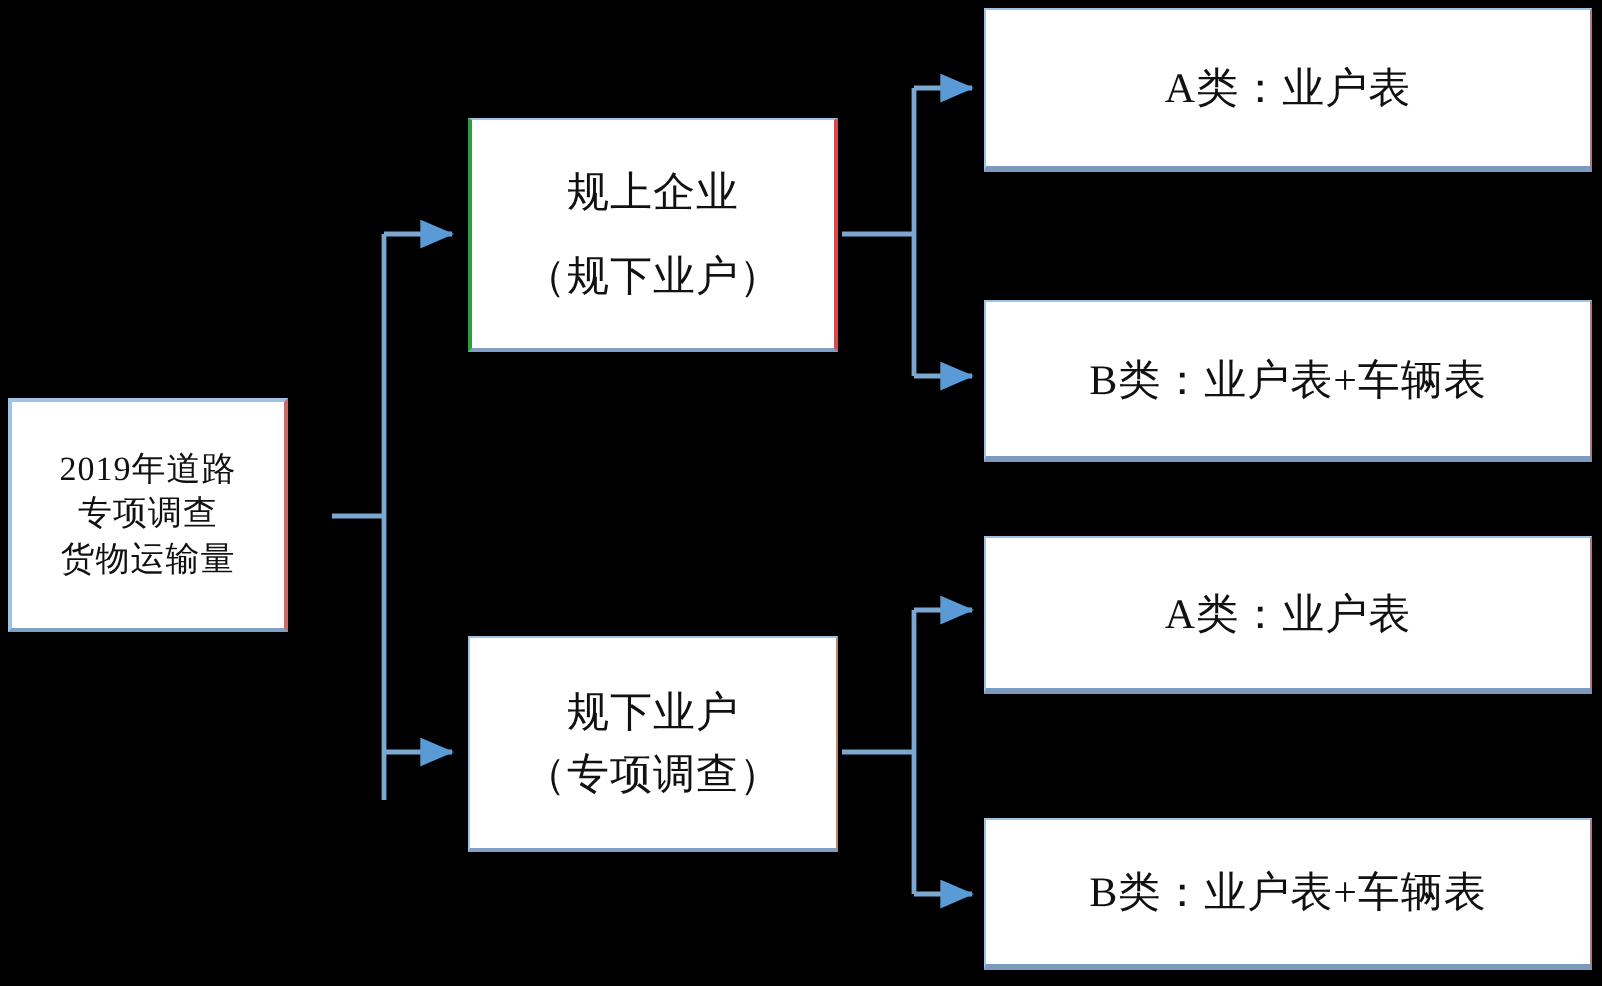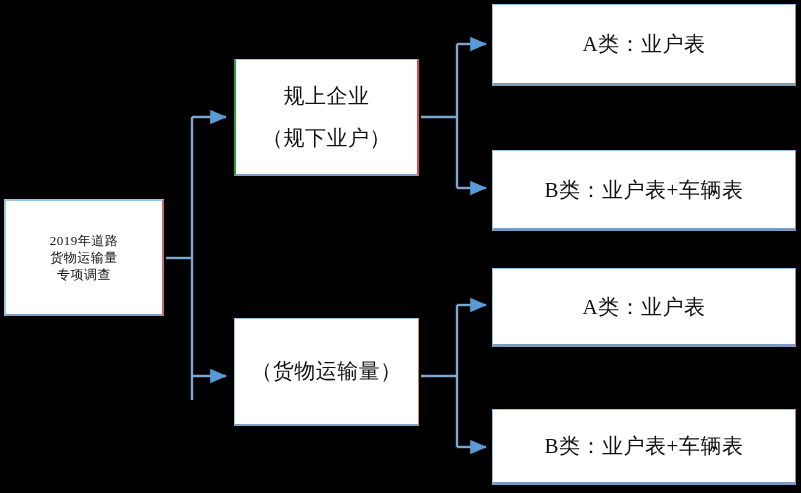--- a/index.html
+++ b/index.html
@@ -40,26 +40,26 @@
   }
   .node .line {
     display: block;
     white-space: nowrap;
     letter-spacing: 0.5px;
   }
   
   .node-root {
     left: 4px;
     top: 199px;
-    width: 160px;
+    width: 140px;
     height: 117px;
     border: 2px solid #9DC3E6;
     border-right: 2px solid #C96A6A;
     border-bottom: 2px solid #7FA0C4;
-    font-size: 13px;
+    font-size: 17px;
     line-height: 1.32;
   }
   
   .node-mid {
     width: 185px;
     font-size: 21px;
     line-height: 1.45;
   }
   .node-mid-upper {
     left: 234px;
@@ -125,31 +125,32 @@
     <g>
       <path d="M421,376 L457,376" stroke="#7BA7D1" stroke-width="2.4" fill="none"></path>
       <path d="M457,305 L457,447" stroke="#7BA7D1" stroke-width="2.4" fill="none"></path>
     </g>
     <path d="M457,305 L486,305" stroke="#7BA7D1" stroke-width="2.4" fill="none" marker-end="url(#arrowhead)"></path>
     <path d="M457,447 L486,447" stroke="#7BA7D1" stroke-width="2.4" fill="none" marker-end="url(#arrowhead)"></path>
   </svg>
 
   <div class="node node-root">
     <span class="line">2019年道路</span>
+    <span class="line">专项调查</span>
     <span class="line">货物运输量</span>
-    <span class="line">专项调查</span>
   </div>
 
   <div class="node node-mid node-mid-upper">
     <span class="line">规上企业</span>
     <span class="line">（规下业户）</span>
   </div>
 
   <div class="node node-mid node-mid-lower">
-    <span class="line">（货物运输量）</span>
+    <span class="line">规下业户</span>
+    <span class="line">（专项调查）</span>
   </div>
 
   <div class="node node-leaf leaf-a1">
     <span class="line">A类：业户表</span>
   </div>
 
   <div class="node node-leaf leaf-b1">
     <span class="line">B类：业户表+车辆表</span>
   </div>
 

